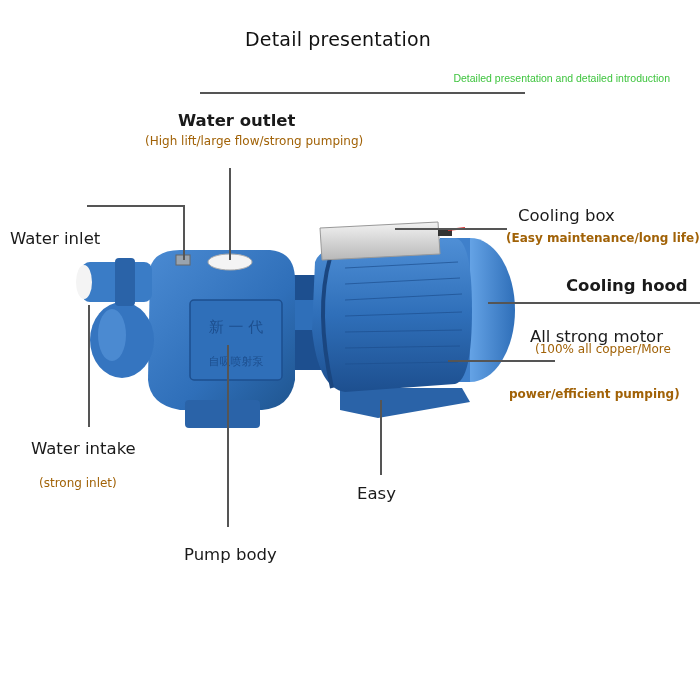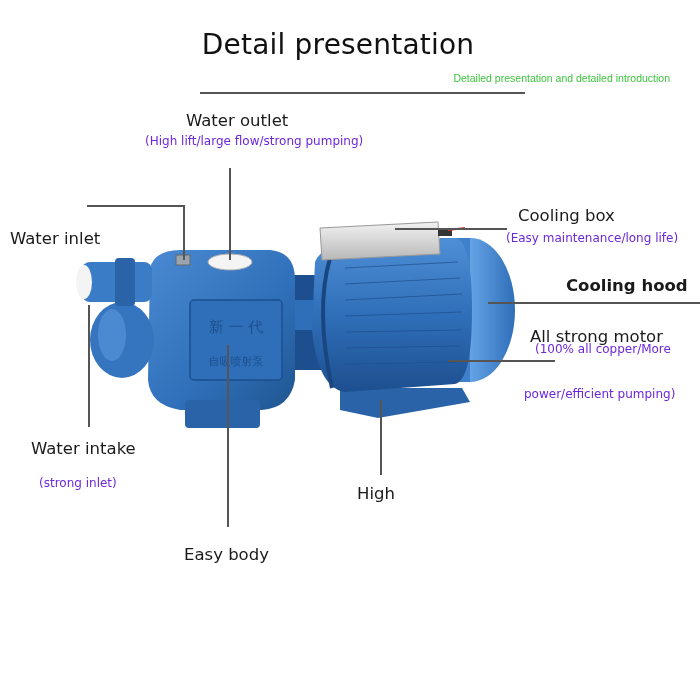--- a/index.html
+++ b/index.html
@@ -1,23 +1,23 @@
 <!DOCTYPE html>
 <html><head>
 <meta charset="utf-8">
 <style>
   html, body { margin: 0; padding: 0; background: #ffffff; }
   body { width: 700px; height: 700px; position: relative; overflow: hidden;
          font-family: "DejaVu Sans", "Liberation Sans", sans-serif; color: #1a1a1a; }
   .abs { position: absolute; }
-  .title { left: 0; width: 676px; top: 28px; text-align: center; font-size: 28px; color: #111; letter-spacing: 0.2px; }
+  .title { left: 0; width: 676px; top: 28px; text-align: center; font-size: 19px; color: #111; letter-spacing: 0.2px; }
   .subtitle { left: 0; width: 670px; top: 72px; text-align: right; font-size: 10.5px; color: #3ec43e; font-family: "Liberation Sans", sans-serif; }
   .divider { left: 200px; top: 92px; width: 325px; height: 2px; background: #555; }
   .lbl { font-size: 16.5px; color: #1a1a1a; white-space: nowrap; }
-  .sub { font-size: 12px; color: #6d28d9; white-space: nowrap; }
+  .sub { font-size: 12px; color: #a16207; white-space: nowrap; }
   .line { background: #555; }
   .vline { width: 1.5px; }
   .hline { height: 1.5px; }
   svg { position: absolute; left: 0; top: 0; }
 </style>
 </head>
 <body>
 
 <div class="abs title">Detail presentation</div>
 <div class="abs subtitle">Detailed presentation and detailed introduction</div>
@@ -92,32 +92,32 @@
 <div class="abs line vline" style="left:229px; top:168px; height:92px;"></div>
 <div class="abs line hline" style="left:87px; top:205px; width:97px;"></div>
 <div class="abs line vline" style="left:183px; top:205px; height:55px;"></div>
 <div class="abs line hline" style="left:395px; top:228px; width:112px;"></div>
 <div class="abs line hline" style="left:488px; top:302px; width:212px;"></div>
 <div class="abs line hline" style="left:448px; top:360px; width:107px;"></div>
 <div class="abs line vline" style="left:88px; top:305px; height:122px;"></div>
 <div class="abs line vline" style="left:380px; top:400px; height:75px;"></div>
 <div class="abs line vline" style="left:227px; top:345px; height:182px;"></div>
 
-<div class="abs lbl" style="left:186px; top:111px;">Water outlet</div>
+<div class="abs lbl" style="left:178px; top:111px;font-weight:bold;">Water outlet</div>
 <div class="abs sub" style="left:145px; top:134px;">(High lift/large flow/strong pumping)</div>
 
 <div class="abs lbl" style="left:10px; top:183px;margin-top:46px;">Water inlet</div>
 
 <div class="abs lbl" style="left:518px; top:206px;">Cooling box</div>
-<div class="abs sub" style="left:506px; top:231px;">(Easy maintenance/long life)</div>
+<div class="abs sub" style="left:506px; top:231px;font-weight:bold;">(Easy maintenance/long life)</div>
 
 <div class="abs lbl" style="left:566px; top:276px;font-weight:bold;">Cooling hood</div>
 
 <div class="abs lbl" style="left:530px; top:327px;">All strong motor</div>
 <div class="abs sub" style="left:535px; top:342px;">(100% all copper/More</div>
-<div class="abs sub" style="left:524px; top:387px;">power/efficient pumping)</div>
+<div class="abs sub" style="left:509px; top:387px;font-weight:bold;">power/efficient pumping)</div>
 
 <div class="abs lbl" style="left:23px; top:439px;margin-left:8px;">Water intake</div>
 <div class="abs sub" style="left:39px; top:476px;">(strong inlet)</div>
 
-<div class="abs lbl" style="left:357px; top:484px;">High</div>
+<div class="abs lbl" style="left:357px; top:484px;">Easy</div>
 
-<div class="abs lbl" style="left:184px; top:545px;">Easy body</div>
+<div class="abs lbl" style="left:184px; top:545px;">Pump body</div>
 
 </body></html>

